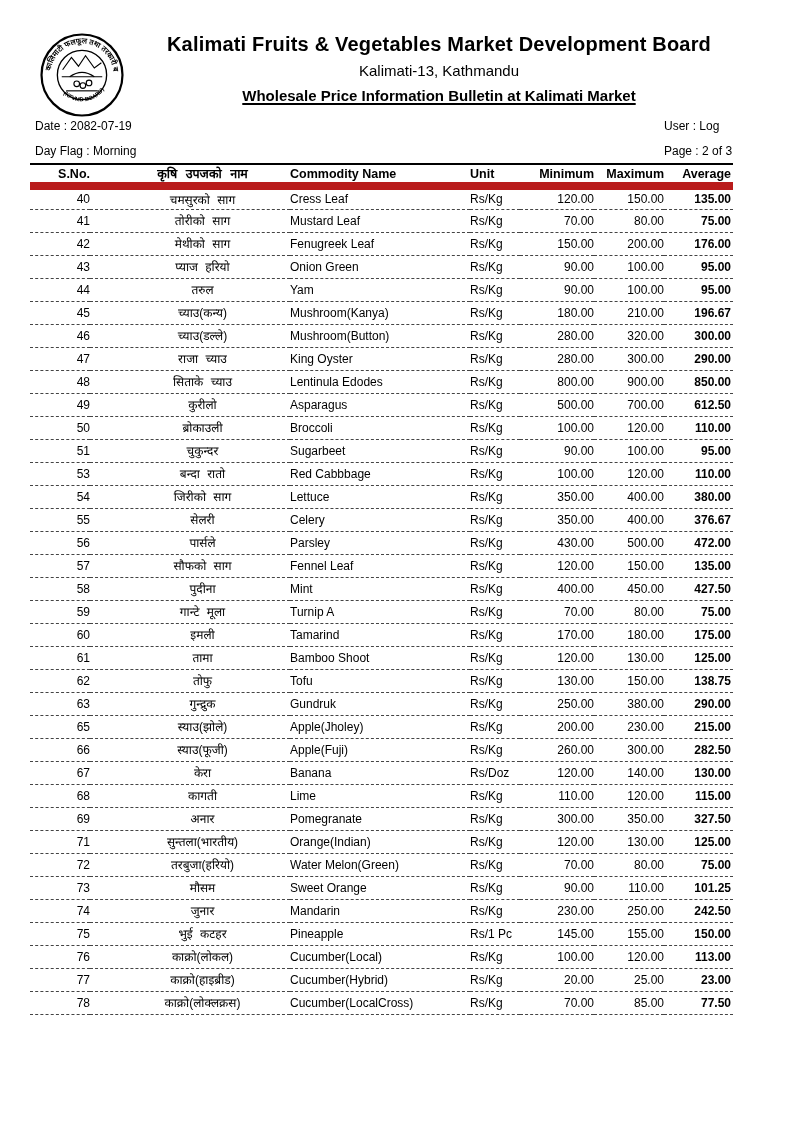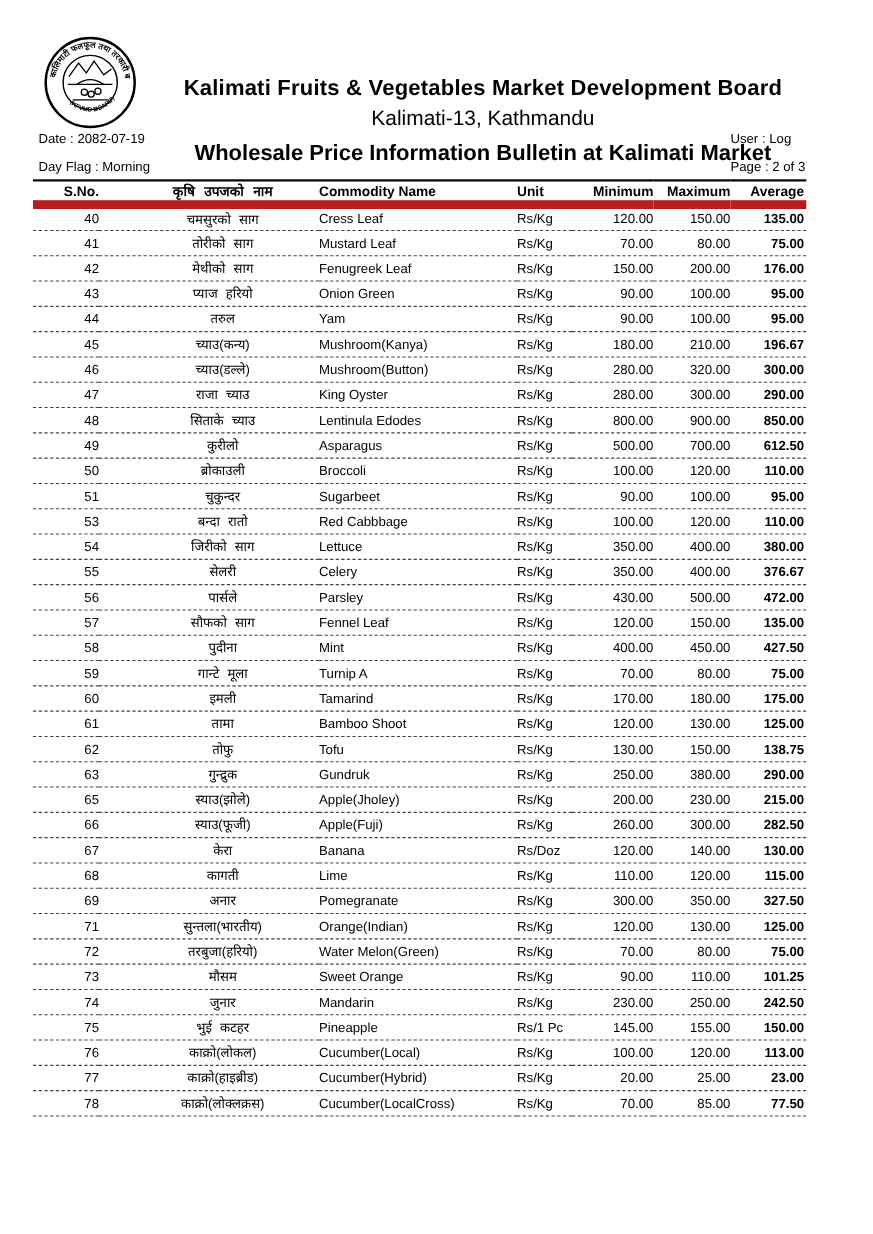--- a/index.html
+++ b/index.html
@@ -6,25 +6,25 @@
   html, body { background: #ffffff; }
   body {
     width: 794px; height: 1122px;
     font-family: "Liberation Sans", "DejaVu Sans", sans-serif;
     color: #000;
   }
   .page { position: relative; width: 794px; height: 1122px; overflow: hidden; background: #fff; }
 
   .logo { position: absolute; left: 38px; top: 31px; width: 88px; height: 88px; }
 
-  .titles { position: absolute; left: 112px; right: 28px; top: 33px; text-align: center; margin-top: 36px; }
+  .titles { position: absolute; left: 112px; right: 28px; top: 33px; text-align: center; }
   .org-name { font-size: 20px; font-weight: bold; letter-spacing: 0.2px; }
-  .org-address { font-size: 19px; margin-top: 6px; }
-  .bulletin-title { font-size: 20px; font-weight: bold; margin-top: 8px;
-    text-decoration-thickness: 2px; text-underline-offset: 2px; }
+  .org-address { font-size: 15px; margin-top: 6px; }
+  .bulletin-title { font-size: 15px; font-weight: bold; margin-top: 8px;
+    text-decoration: underline; text-decoration-thickness: 2px; text-underline-offset: 2px; }
 
   .meta-line { position: absolute; font-size: 12px; white-space: nowrap; }
   .m-date { left: 35px; top: 119px; }
   .m-user { left: 664px; top: 119px; }
   .m-flag { left: 35px; top: 144px; }
   .m-page { left: 664px; top: 144px; }
 
   table.price-table {
     position: absolute; left: 30px; top: 163px; width: 703px;
     border-collapse: collapse; table-layout: fixed;

